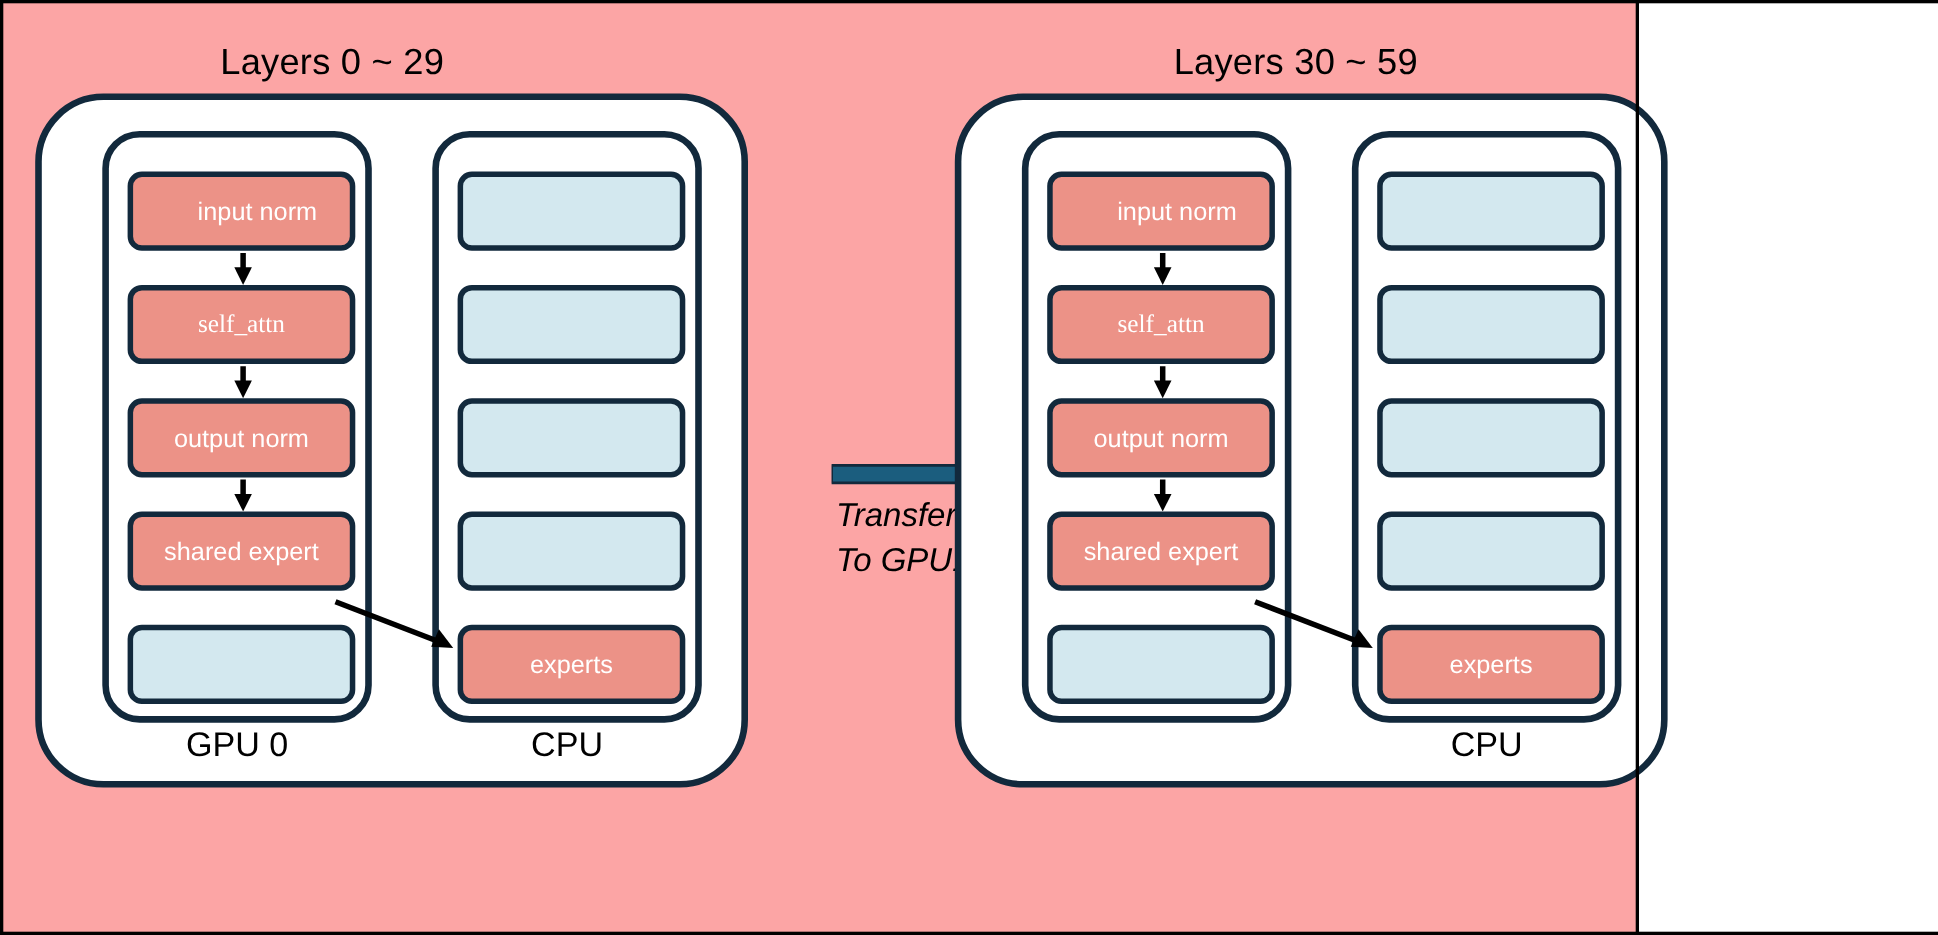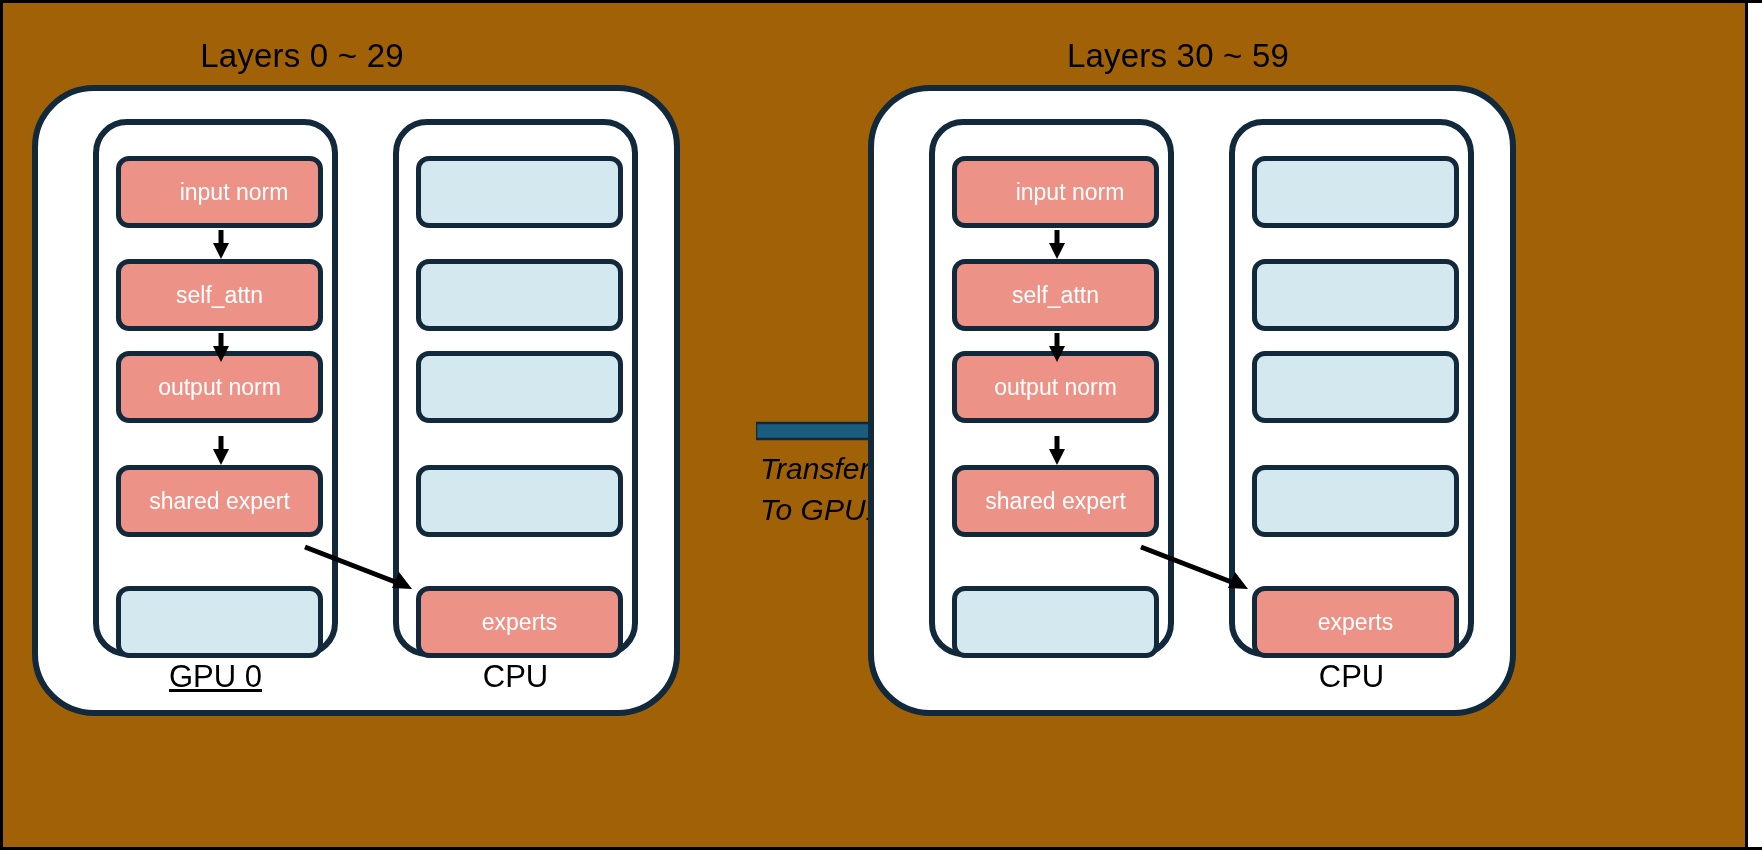--- a/index.html
+++ b/index.html
@@ -11,23 +11,23 @@
     width: 1762px;
     height: 850px;
     font-family: "Liberation Sans", sans-serif;
     overflow: hidden;
     position: relative;
   }
 
   
   #canvas {
     position: relative;
-    width: 1748px;
-    height: 850px;
-    background: #a16207;
+    width: 1490px;
+    height: 850px;
+    background: #fca5a5;
   }
 
   
   .group {
     position: absolute;
     top: 0;
     width: 762px;
     height: 850px;
   }
   .group.left  { left: 0px; }
@@ -81,21 +81,21 @@
   .column-label {
     position: absolute;
     bottom: 14px;
     width: 245px;
     text-align: center;
     font-size: 31px;
     line-height: 38px;
     color: #000000;
     white-space: nowrap;
   }
-  .column-label.gpu { left: 55px; text-decoration: underline; }
+  .column-label.gpu { left: 55px; }
   .column-label.cpu { left: 355px; }
 
   
   .slot {
     position: absolute;
     left: 17px;
     width: 207px;
     height: 72px;
     border: 5px solid #12293C;
     border-radius: 13px;
@@ -104,24 +104,24 @@
     align-items: center;
     justify-content: center;
     font-size: 23px;
     color: #ffffff;
     white-space: nowrap;
   }
   .slot.active { background: #EC9287; }
   .slot.idle   { background: #D3E8EF; }
 
   .slot.r0 { top: 31px; padding-left: 29px; }
-  .slot.r1 { top: 134px; }
-  .slot.r2 { top: 226px; }
+  .slot.r1 { top: 134px; font-family: Liberation Serif, serif; }
+  .slot.r2 { top: 237px; }
   .slot.r3 { top: 340px; text-align: center; }
-  .slot.r4 { top: 461px; }
+  .slot.r4 { top: 443px; }
 
   
   .vconn {
     position: absolute;
     left: 0;
     width: 245px;
     height: 103px;
     pointer-events: none;
   }
   .vconn.c0 { top: 31px; }

